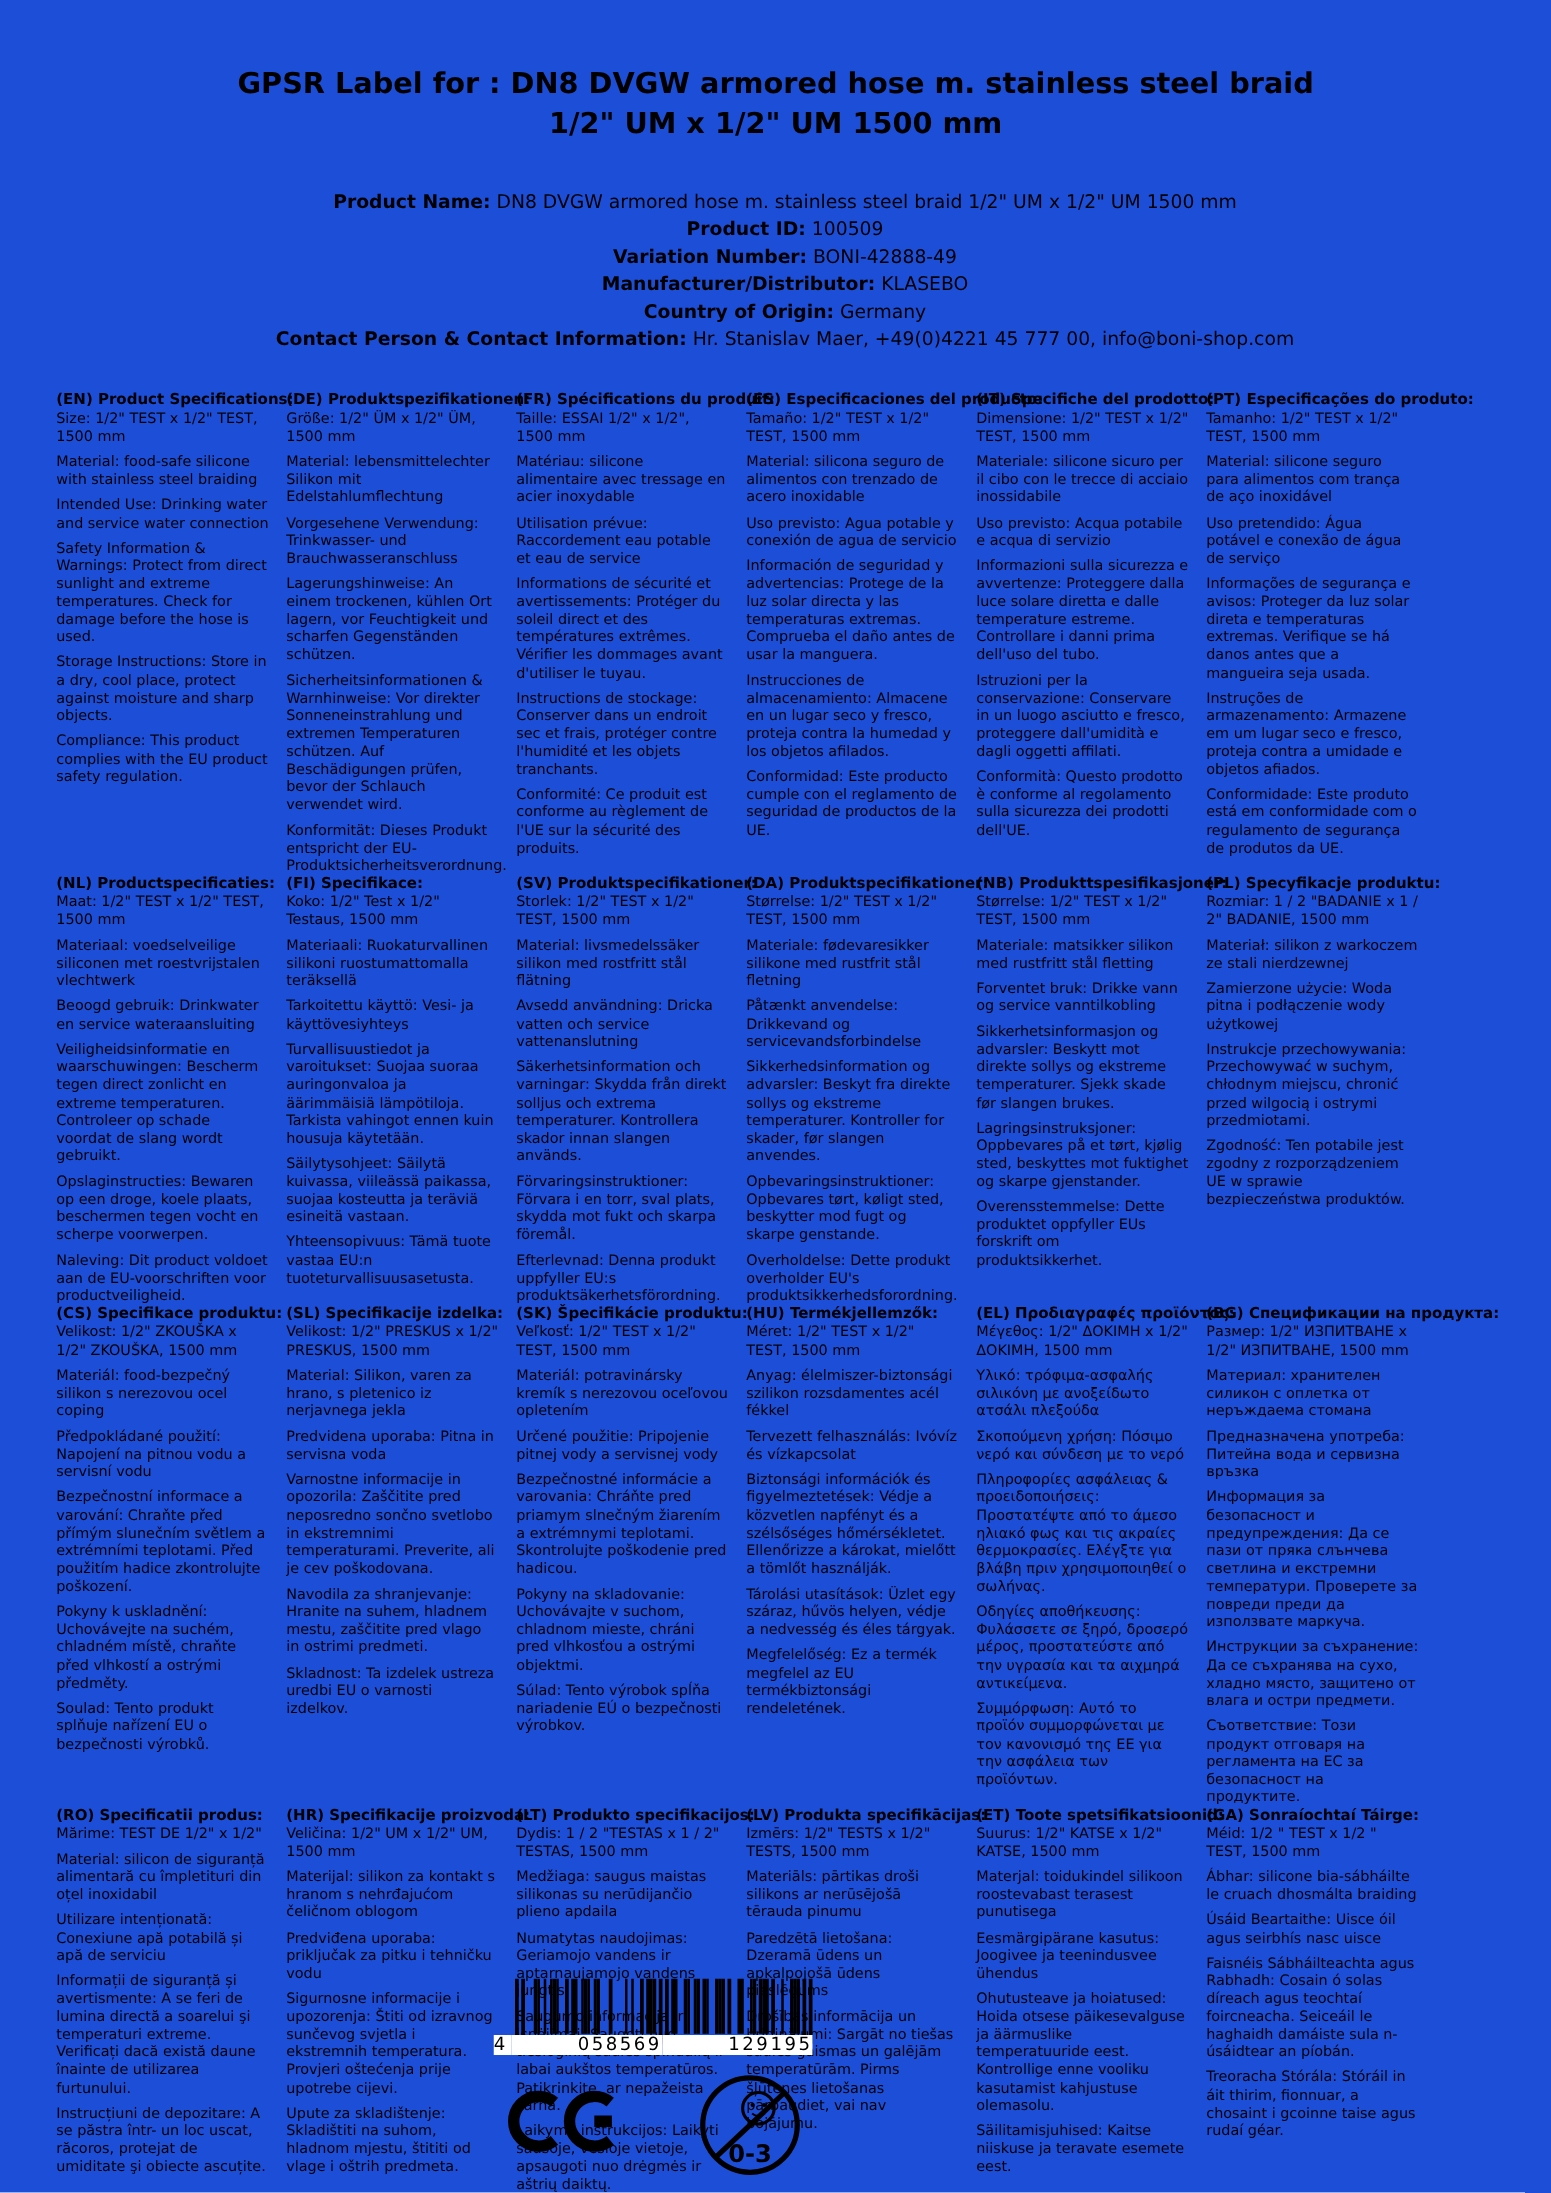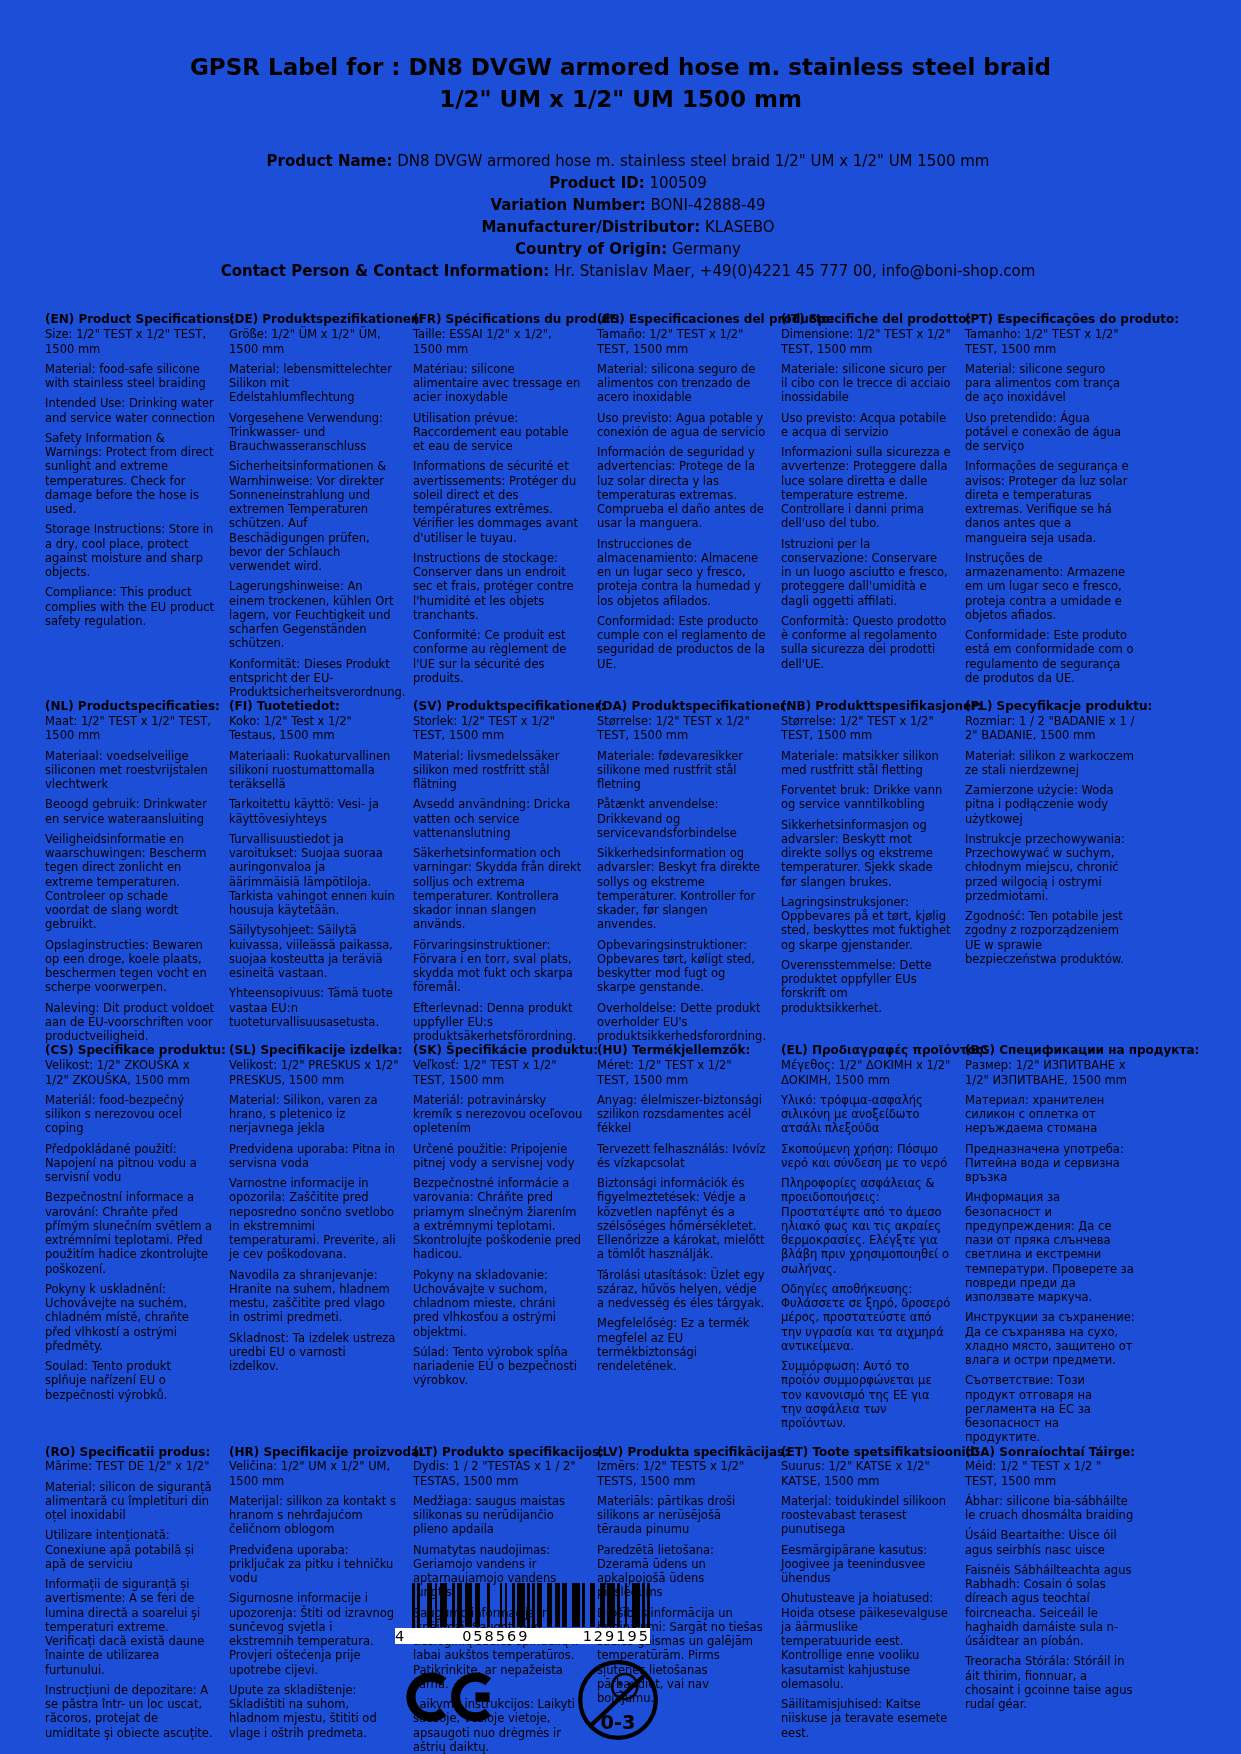--- a/index.html
+++ b/index.html
@@ -47,21 +47,21 @@
   .module{display:inline-block;width:2.5px;height:44px;vertical-align:top;}
   .module.black{background:#000;}
   .module.guard{height:52px;}
   .barcode-digits{
     display:flex;width:238px;margin-top:-7px;
     font-size:14.5px;background:transparent;
   }
   .d-first{width:14px;margin-left:-17px;background:#fff;}
   .d-group{flex:1;text-align:right;letter-spacing:2px;background:#fff;}
   .symbols-row{
-    display:flex;align-items:flex-start;gap:84px;
+    display:flex;align-items:flex-start;gap:66px;
     margin-top:22px;margin-left:-6px;
   }
   .ce-svg{display:block;}
   .age-svg{display:block;margin-top:-8px;}
 </style>
 </head>
 <body>
 
 <div class="page">
 
@@ -87,22 +87,22 @@
         <p class="spec-par">Intended Use: Drinking water and service water connection</p>
         <p class="spec-par">Safety Information &amp; Warnings: Protect from direct sunlight and extreme temperatures. Check for damage before the hose is used.</p>
         <p class="spec-par">Storage Instructions: Store in a dry, cool place, protect against moisture and sharp objects.</p>
         <p class="spec-par">Compliance: This product complies with the EU product safety regulation.</p>
       </div>
       <div class="spec-block">
         <div class="spec-header">(DE) Produktspezifikationen:</div>
         <p class="spec-par first">Größe: 1/2" ÜM x 1/2" ÜM, 1500 mm</p>
         <p class="spec-par">Material: lebensmittelechter Silikon mit Edelstahlumflechtung</p>
         <p class="spec-par">Vorgesehene Verwendung: Trinkwasser- und Brauchwasseranschluss</p>
+        <p class="spec-par">Lagerungshinweise: An einem trockenen, kühlen Ort lagern, vor Feuchtigkeit und scharfen Gegenständen schützen.</p>
         <p class="spec-par">Sicherheitsinformationen &amp; Warnhinweise: Vor direkter Sonneneinstrahlung und extremen Temperaturen schützen. Auf Beschädigungen prüfen, bevor der Schlauch verwendet wird.</p>
-        <p class="spec-par">Lagerungshinweise: An einem trockenen, kühlen Ort lagern, vor Feuchtigkeit und scharfen Gegenständen schützen.</p>
         <p class="spec-par">Konformität: Dieses Produkt entspricht der EU-Produktsicherheitsverordnung.</p>
       </div>
       <div class="spec-block">
         <div class="spec-header">(FR) Spécifications du produit:</div>
         <p class="spec-par first">Taille: ESSAI 1/2" x 1/2", 1500 mm</p>
         <p class="spec-par">Matériau: silicone alimentaire avec tressage en acier inoxydable</p>
         <p class="spec-par">Utilisation prévue: Raccordement eau potable et eau de service</p>
         <p class="spec-par">Informations de sécurité et avertissements: Protéger du soleil direct et des températures extrêmes. Vérifier les dommages avant d'utiliser le tuyau.</p>
         <p class="spec-par">Instructions de stockage: Conserver dans un endroit sec et frais, protéger contre l'humidité et les objets tranchants.</p>
         <p class="spec-par">Conformité: Ce produit est conforme au règlement de l'UE sur la sécurité des produits.</p>
@@ -137,21 +137,21 @@
       <div class="spec-block">
         <div class="spec-header">(NL) Productspecificaties:</div>
         <p class="spec-par first">Maat: 1/2" TEST x 1/2" TEST, 1500 mm</p>
         <p class="spec-par">Materiaal: voedselveilige siliconen met roestvrijstalen vlechtwerk</p>
         <p class="spec-par">Beoogd gebruik: Drinkwater en service wateraansluiting</p>
         <p class="spec-par">Veiligheidsinformatie en waarschuwingen: Bescherm tegen direct zonlicht en extreme temperaturen. Controleer op schade voordat de slang wordt gebruikt.</p>
         <p class="spec-par">Opslaginstructies: Bewaren op een droge, koele plaats, beschermen tegen vocht en scherpe voorwerpen.</p>
         <p class="spec-par">Naleving: Dit product voldoet aan de EU-voorschriften voor productveiligheid.</p>
       </div>
       <div class="spec-block">
-        <div class="spec-header">(FI) Tuotetiedot:</div>
+        <div class="spec-header">(FI) Specifikace:</div>
         <p class="spec-par first">Koko: 1/2" Test x 1/2" Testaus, 1500 mm</p>
         <p class="spec-par">Materiaali: Ruokaturvallinen silikoni ruostumattomalla teräksellä</p>
         <p class="spec-par">Tarkoitettu käyttö: Vesi- ja käyttövesiyhteys</p>
         <p class="spec-par">Turvallisuustiedot ja varoitukset: Suojaa suoraa auringonvaloa ja äärimmäisiä lämpötiloja. Tarkista vahingot ennen kuin housuja käytetään.</p>
         <p class="spec-par">Säilytysohjeet: Säilytä kuivassa, viileässä paikassa, suojaa kosteutta ja teräviä esineitä vastaan.</p>
         <p class="spec-par">Yhteensopivuus: Tämä tuote vastaa EU:n tuoteturvallisuusasetusta.</p>
       </div>
       <div class="spec-block">
         <div class="spec-header">(SV) Produktspecifikationer:</div>
         <p class="spec-par first">Storlek: 1/2" TEST x 1/2" TEST, 1500 mm</p>

